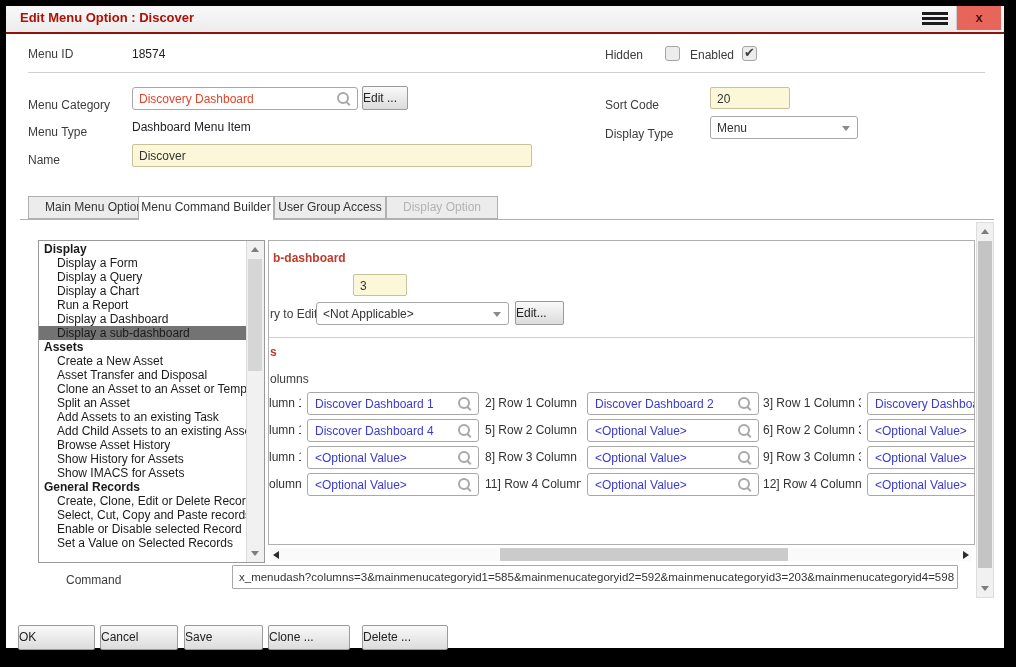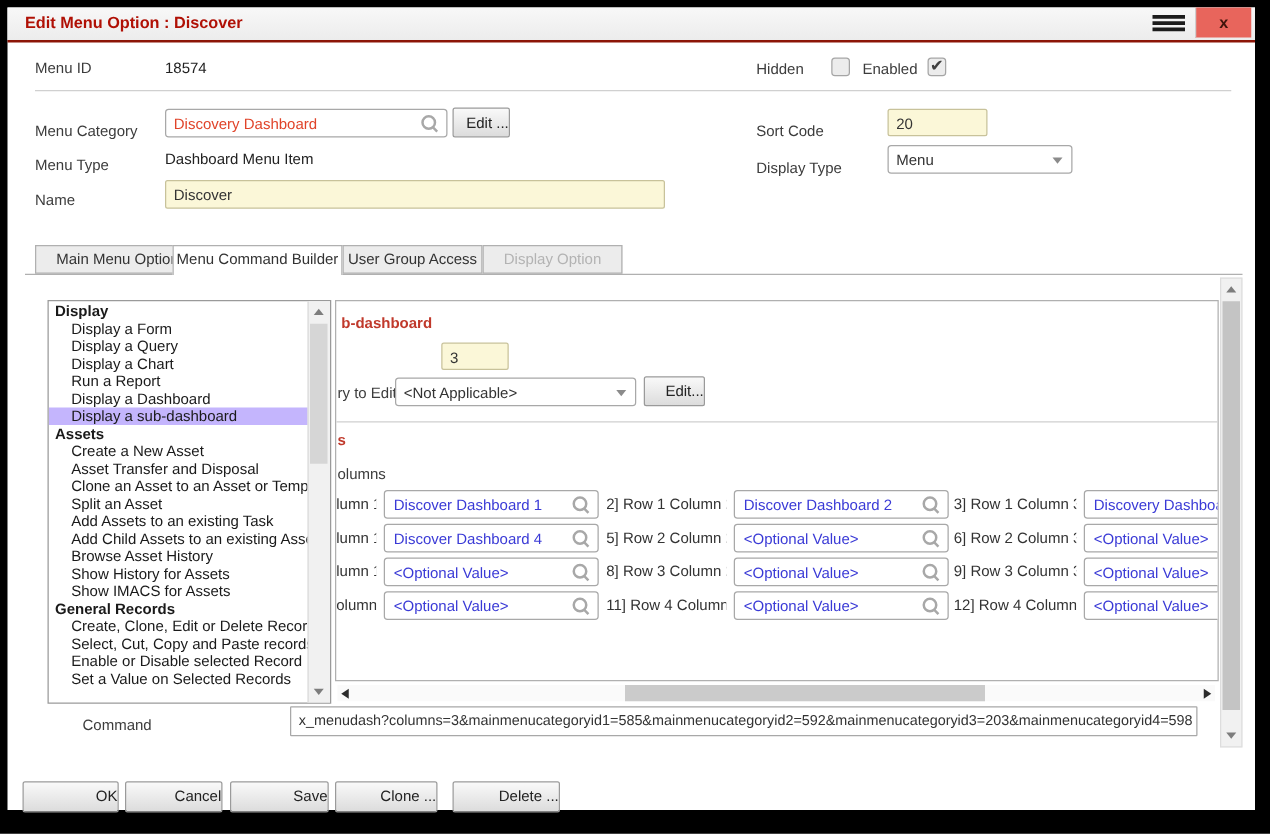--- a/index.html
+++ b/index.html
@@ -17,21 +17,21 @@
              border-left:1px solid #cfcfcf;color:#40140c;font-weight:bold;font-size:13px;
              text-align:center;line-height:24px;cursor:pointer}
 
   
   .lbl{position:absolute;font-size:12px;color:#3c3c3c;white-space:nowrap}
   .val{position:absolute;font-size:12px;color:#222;white-space:nowrap}
   .field{position:absolute;box-sizing:border-box;border:1px solid #a8a8a8;border-radius:3px;
          background:#fff;font-size:12px;color:#333;padding:4px 6px 0 6px;white-space:nowrap;overflow:hidden}
   .yellow{background:#fbf7d8;border-color:#c8c29a;border-radius:2px}
   .btn{position:absolute;box-sizing:border-box;border:1px solid #9a9a9a;border-radius:2px;
-       background:linear-gradient(#f9f9f9,#dcdcdc);font-size:12px;color:#222;text-align:right;cursor:pointer}
+       background:linear-gradient(#f9f9f9,#dcdcdc);font-size:12px;color:#222;text-align:left;cursor:pointer}
   .sep{position:absolute;border-top:1px solid #d0d0d0}
   .cb{position:absolute;width:15px;height:15px;box-sizing:border-box;border:1px solid #a5a5a5;
       border-radius:3px;background:#ececec;cursor:pointer}
   .cb.checked::after{content:"\2714";position:absolute;left:1px;top:-2px;font-size:13px;color:#3f3f3f}
   .mag{position:absolute;right:5px;top:50%;margin-top:-7px;width:15px;height:15px}
   .mag::before{content:"";position:absolute;left:0;top:0;width:8px;height:8px;border:2px solid #a8a8a8;border-radius:50%}
   .mag::after{content:"";position:absolute;left:10px;top:9px;width:2px;height:5px;background:#a8a8a8;transform:rotate(-45deg)}
   .dda{position:absolute;right:7px;top:50%;margin-top:-2px;width:0;height:0;
        border-left:4px solid transparent;border-right:4px solid transparent;border-top:5px solid #8b8b8b}
 
@@ -43,21 +43,21 @@
   .tabline{position:absolute;left:14px;top:213px;width:974px;border-top:1px solid #b0b0b0}
 
   
   .listbox{position:absolute;left:32px;top:234px;width:227px;height:323px;box-sizing:border-box;
            background:#fff;border:1px solid #9a9a9a;z-index:3}
   .lb-inner{position:absolute;left:0;top:1px;right:17px;bottom:0;overflow:hidden}
   .lb-header{font-size:12px;font-weight:bold;color:#1a1a1a;height:14px;line-height:14px;
              padding-left:5px;white-space:nowrap;overflow:hidden}
   .lb-item{font-size:12px;color:#1a1a1a;height:14px;line-height:14px;padding-left:18px;
            white-space:nowrap;overflow:hidden;cursor:pointer}
-  .lb-item.sel{background:#c4b5fd}
+  .lb-item.sel{background:#737373}
   .lb-scroll{position:absolute;right:0;top:0;width:17px;height:100%;background:#f1f1f1;border-left:1px solid #dadada}
   .arr{position:absolute;width:0;height:0;left:4px}
   .arr.up{top:6px;border-left:4px solid transparent;border-right:4px solid transparent;border-bottom:5px solid #7d7d7d}
   .arr.down{bottom:6px;border-left:4px solid transparent;border-right:4px solid transparent;border-top:5px solid #7d7d7d}
   .lb-thumb{position:absolute;left:1px;top:18px;width:14px;height:112px;background:#d6d6d6}
 
   
   .panel{position:absolute;left:262px;top:234px;width:707px;height:305px;box-sizing:border-box;
          border:1px solid #b0b0b0;background:#fff;z-index:1;overflow:hidden}
   .p-heading{position:absolute;left:4px;top:10px;font-size:12px;font-weight:bold;color:#c0392b;white-space:nowrap}

